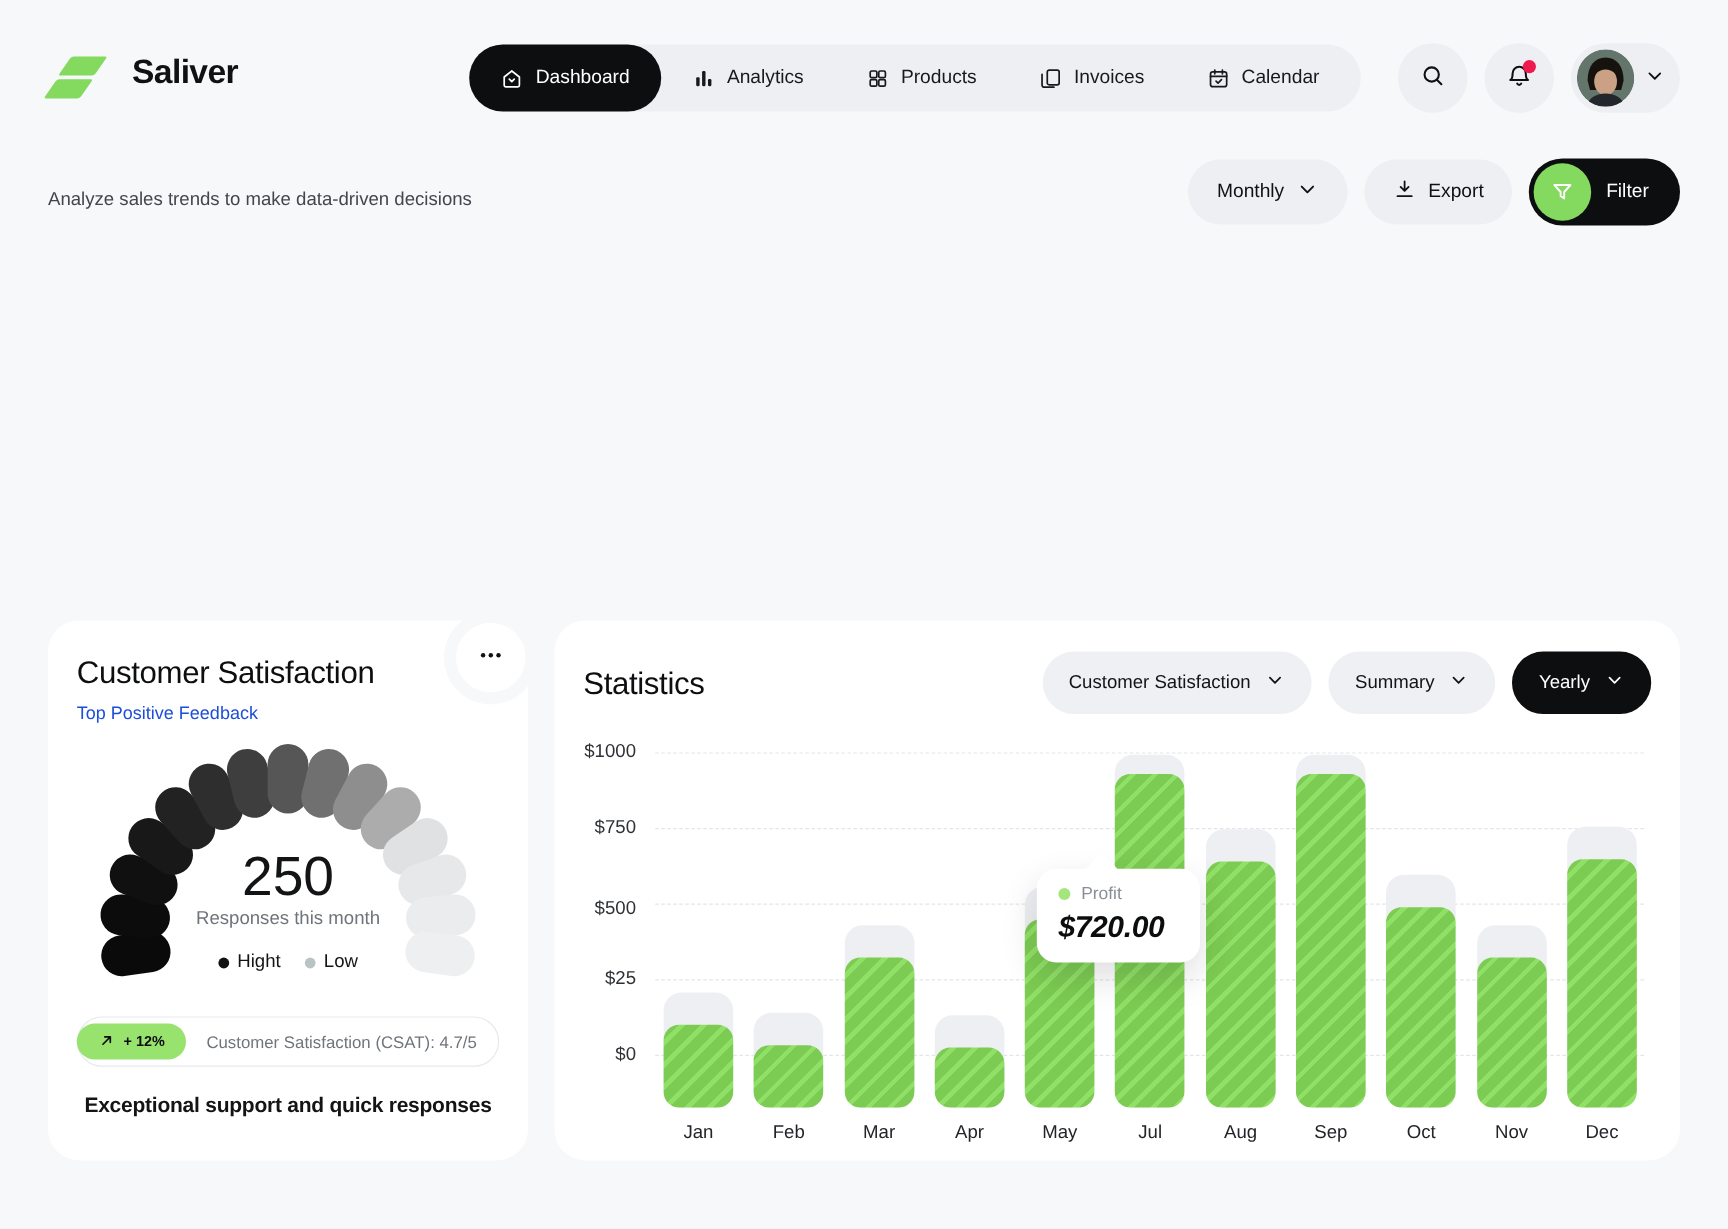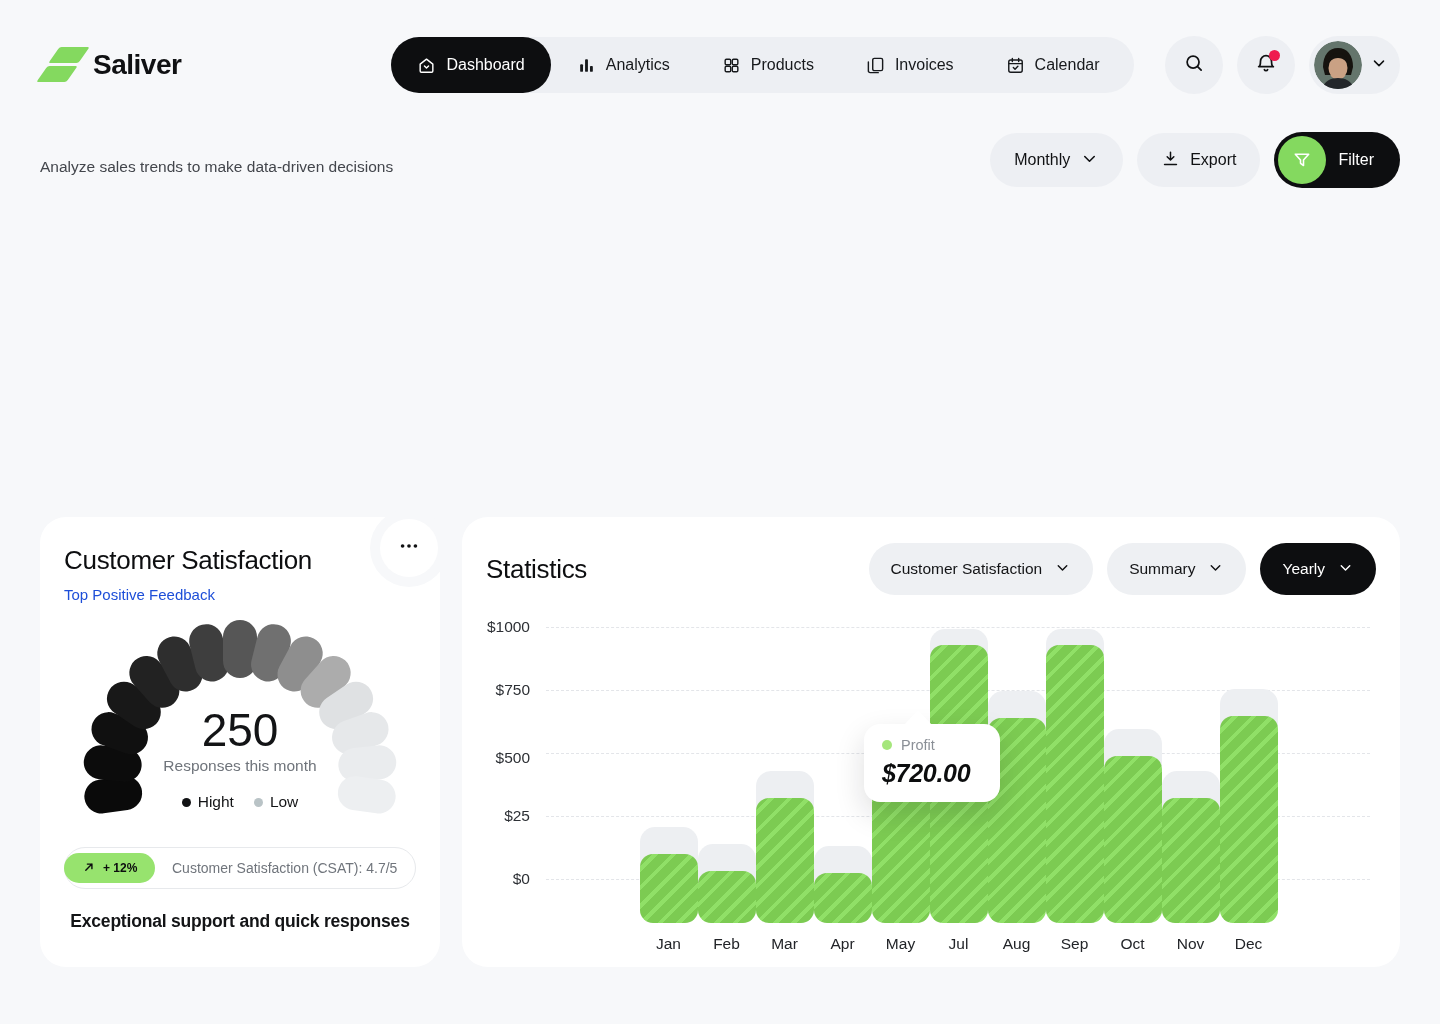--- a/index.html
+++ b/index.html
@@ -6,21 +6,21 @@
   html,body { width:1440px; height:1024px; }
   body {
     background:#f7f8fa;
     font-family:"Liberation Sans", sans-serif;
     color:#101113;
     overflow:hidden;
     position:relative;
   }
   
   .topbar { display:flex; align-items:center; padding:36px 40px 0 40px; }
-  .logo { display:flex; align-items:center; gap:7px; width:320px; }
+  .logo { display:flex; gap:24px; width:320px; }
   .logo-mark { position:relative; width:46px; height:42px; }
   .logo-mark .p1,.logo-mark .p2 { position:absolute; width:30px; height:16px; background:var(--green,#84d95f); transform:skewX(-35deg); border-radius:2px; }
   .logo-mark .p1 { left:14px; top:3px; }
   .logo-mark .p2 { left:2px; top:22px; }
   .logo-name { font-size:28px; font-weight:700; letter-spacing:-0.5px; }
   .nav-wrap { flex:1; display:flex; justify-content:center; }
   .main-nav { display:flex; align-items:center; background:#edeff3; border-radius:999px; height:56px; padding-right:8px; }
   .nav-item { display:flex; align-items:center; gap:10px; padding:0 26px; height:56px; font-size:16px; color:#17191c; cursor:pointer; border-radius:999px; white-space:nowrap; }
   .nav-item.active { background:#0d0e10; color:#fff; }
   .nav-item .nicon { display:flex; }
@@ -67,21 +67,21 @@
   .cs-footer { margin-top:22px; text-align:center; font-size:17.5px; font-weight:600; color:#131416; letter-spacing:-0.2px; }
   
   .stat-head { display:flex; align-items:center; justify-content:space-between; padding:26px 24px 0 24px; }
   .stat-pills { display:flex; align-items:center; gap:14px; }
   .sel-pill { display:flex; align-items:center; gap:12px; background:#eef0f3; border-radius:999px; height:52px; padding:0 22px; font-size:15.5px; color:#131416; cursor:pointer; white-space:nowrap; }
   .sel-pill svg { width:17px; height:17px; }
   .sel-pill.dark { background:#0d0e10; color:#fff; }
   .chart { position:relative; height:372px; margin:4px 30px 0 14px; }
   .gline { position:absolute; left:70px; right:0; border-top:1.6px dashed #e3e5e9; }
   .ylab { position:absolute; left:0; width:54px; text-align:right; font-size:15.5px; color:#2d3035; }
-  .plot { position:absolute; left:77px; right:6px; top:28px; height:296px; display:flex; justify-content:center; }
+  .plot { position:absolute; left:77px; right:6px; top:28px; height:296px; display:flex; justify-content:space-between; }
   .bcol { position:relative; width:58px; height:100%; }
   .bar { position:absolute; bottom:0; left:0; right:0; border-radius:13px; z-index:2;
          background:repeating-linear-gradient(135deg,#7ccb52 0 9px,#90e067 9px 13px); }
   .cap { position:absolute; bottom:0; left:0; right:0; border-radius:15px; background:#edeff2; z-index:1; }
   .month { position:absolute; top:calc(100% + 12px); width:100%; text-align:center; font-size:15.5px; color:#222428; }
   .tooltip { position:absolute; left:388px; top:125px; width:136px; padding:13px 0 14px 18px; background:#fff; border-radius:16px;
              box-shadow:0 12px 30px rgba(20,24,28,.14); z-index:5; }
   .tooltip::before { content:""; position:absolute; top:-14px; left:40px; border-left:14px solid transparent; border-right:14px solid transparent; border-bottom:15px solid #fff; }
   .tt-row { display:flex; align-items:center; gap:9px; font-size:14.5px; color:#8a8f96; }
   .tt-dot { width:10px; height:10px; border-radius:50%; background:#a5e67c; }

